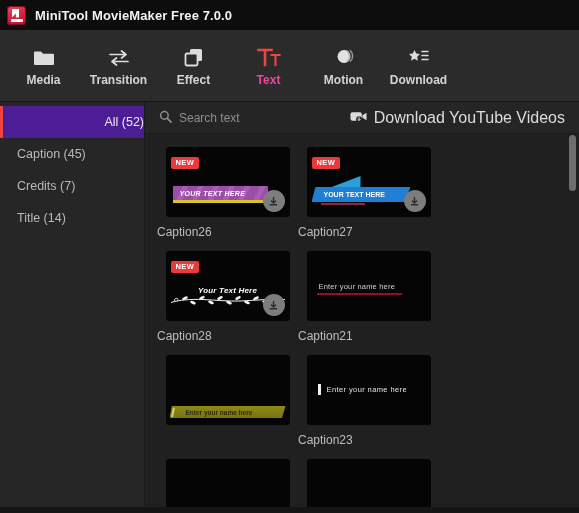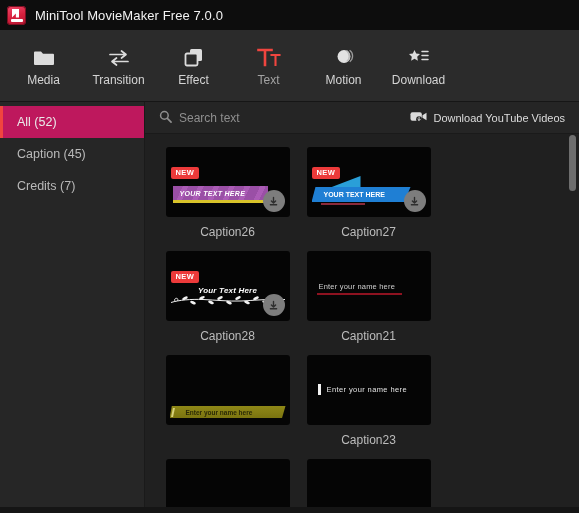--- a/index.html
+++ b/index.html
@@ -28,58 +28,58 @@
     left: 5px; top: 3px; width: 7px; height: 9px;
     background: #fff;
     clip-path: polygon(0 0, 100% 0, 100% 100%, 55% 100%, 55% 55%, 0 100%);
   }
   .app-icon::after {
     content: ""; position: absolute;
     left: 3.5px; bottom: 3px; width: 12px; height: 2.5px;
     background: #fff; border-radius: 1px;
   }
   .app-title {
-    color: #f2f2f2; font-size: 13px; font-weight: normal;
+    color: #f2f2f2; font-size: 13px; font-weight: bold;
     margin-left: 9px; letter-spacing: .1px; white-space: nowrap;
   }
 
   
   .toolbar {
     height: 72px; width: 100%;
     background: #2b2b2b;
     display: flex; align-items: center;
     border-bottom: 1px solid #161616;
   }
   .tool {
     display: flex; flex-direction: column; align-items: center;
     justify-content: center; gap: 6px;
-    width: 75px; cursor: pointer;
+    width: 75px; cursor: pointer; font-weight: bold;
   }
   .tool:nth-child(1) { margin-left: 6px; }
   .tool-label { font-size: 12px; color: #d4d4d4; white-space: nowrap; }
-  .tool.active .tool-label { color: #a3a3a3; }
+  .tool.active .tool-label { color: #ec4899; }
   .tool-ico { height: 22px; display: flex; align-items: flex-end; justify-content: center; }
   .tool-ico svg { display: block; }
 
   
   .body { display: flex; height: calc(513px - 30px - 72px); width: 100%; }
 
   
   .sidebar {
     width: 145px; flex: 0 0 145px;
     background: #262626;
     padding-top: 4px;
     border-right: 1px solid #1a1a1a;
   }
   .side-item {
     height: 32px; display: flex; align-items: center;
     padding-left: 17px; font-size: 12.5px; color: #b9b9b9;
     position: relative; cursor: pointer;
   }
-  .side-item.active { background: #be185d; color: #eaeaea; }
+  .side-item.active { background: #4c1d95; color: #eaeaea; justify-content: flex-end; }
   .side-item.active::before {
     content: ""; position: absolute; left: 0; top: 0;
     width: 3px; height: 100%; background: #f0453f;
   }
 
   
   .right { flex: 1 1 auto; display: flex; flex-direction: column; min-width: 0; position: relative; }
 
   .searchbar {
     height: 32px; flex: 0 0 32px;
@@ -91,46 +91,46 @@
   .search-wrap { display: flex; align-items: center; gap: 7px; flex: 1 1 auto; cursor: text; }
   .search-input {
     background: transparent; border: none; outline: none;
     color: #cfcfcf; font-size: 12px;
     font-family: "Liberation Sans", sans-serif;
     width: 160px;
   }
   .search-input::placeholder { color: #8f8f8f; }
   .yt-link {
     display: flex; align-items: center; gap: 7px;
-    color: #dcdcdc; font-size: 11px; cursor: pointer; white-space: nowrap;
+    color: #dcdcdc; font-size: 16px; cursor: pointer; white-space: nowrap;
   }
 
   
   .grid-scroll {
     flex: 1 1 auto; overflow: hidden; position: relative;
     background: #202020;
   }
   .grid {
     display: flex; flex-wrap: wrap;
     padding: 13px 0 0 12px;
     gap: 0;
   }
   .cell { width: 141px; margin: 0 0 12px 0; }
   .cell:nth-child(odd) { margin-right: 0; }
   .thumb {
     position: relative; width: 124px; height: 70px;
     background: #050505; border-radius: 3px; overflow: hidden;
     cursor: pointer; margin: 0 auto;
   }
   .cell-label {
-    text-align: center; font-size: 12px; color: #bcbcbc;
+    text-align: left; font-size: 12px; color: #bcbcbc;
     margin-top: 8px;
   }
   .badge-new {
-    position: absolute; left: 5px; top: 20px;
+    position: absolute; left: 5px; top: 10px;
     background: #ec3a3a; color: #fff;
     font-size: 7.5px; font-weight: bold; letter-spacing: .4px;
     padding: 2px 5px; border-radius: 2px; line-height: 1;
   }
   .dl-btn {
     position: absolute; right: 5px; bottom: 5px;
     width: 22px; height: 22px; border-radius: 50%;
     background: #7d7d7d;
     display: flex; align-items: center; justify-content: center;
     cursor: pointer;
@@ -284,20 +284,23 @@
 
   <div class="sidebar">
     <div class="side-item active">
       <span>All (52)</span>
     </div>
     <div class="side-item">
       <span>Caption (45)</span>
     </div>
     <div class="side-item">
       <span>Credits (7)</span>
+    </div>
+    <div class="side-item">
+      <span>Title (14)</span>
     </div>
   </div>
 
   <div class="right">
 
     <div class="searchbar">
       <div class="search-wrap">
         <span>
           <svg width="13" height="13" viewBox="0 0 14 14">
             <circle cx="5.8" cy="5.8" r="4.1" stroke="#8f8f8f" stroke-width="1.6" fill="none"></circle>

